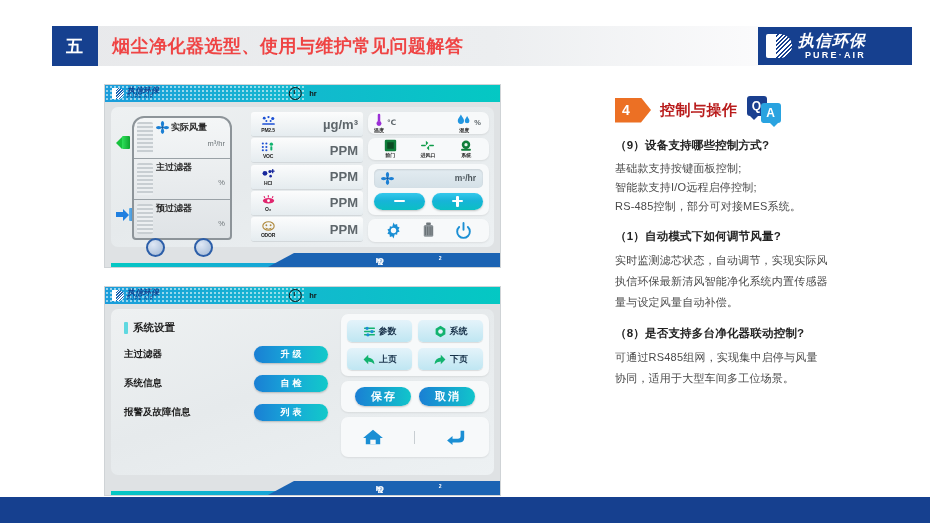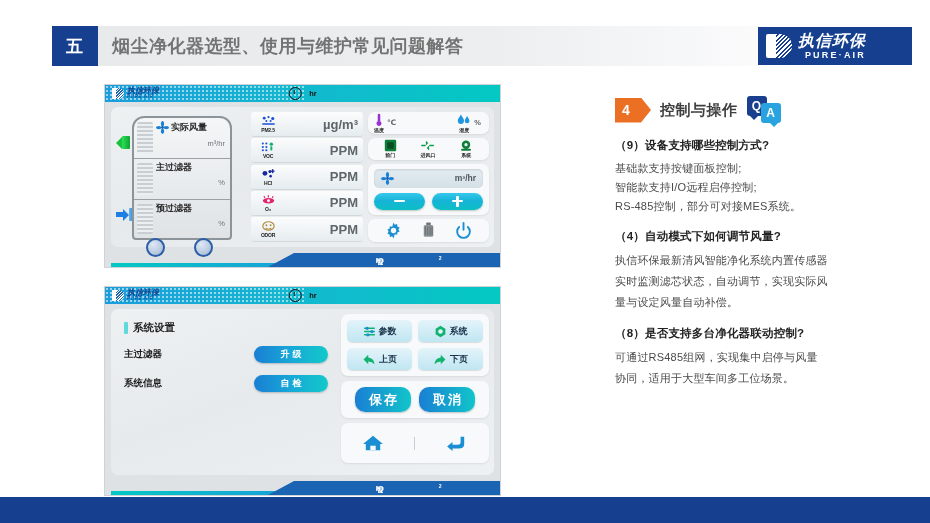--- a/index.html
+++ b/index.html
@@ -11,21 +11,21 @@
   }
 
   
   .header{position:absolute;left:0;top:26px;width:930px;height:40px;}
   .hdr-band{position:absolute;left:52px;top:0;width:712px;height:40px;
     background:linear-gradient(90deg,#e8e9eb 0%,#eceef0 62%,#fbfbfc 100%);}
   .hdr-badge{position:absolute;left:52px;top:0;width:46px;height:40px;
     background:#16408f;color:#fff;font-size:17px;font-weight:bold;
     display:flex;align-items:center;justify-content:center;letter-spacing:1px;}
   .hdr-title{position:absolute;left:112px;top:0;height:40px;display:flex;align-items:center;
-    font-size:18px;font-weight:bold;color:#737373;letter-spacing:.5px;}
+    font-size:18px;font-weight:bold;color:#ef4444;letter-spacing:.5px;}
 
   .logo{position:absolute;right:18px;top:1px;width:154px;height:38px;
     background:#16408f;display:flex;align-items:center;padding-left:6px;box-sizing:border-box;}
   .logo-mark{width:30px;height:28px;position:relative;flex:0 0 auto;margin-right:4px;}
   .logo-mark .d{position:absolute;left:2px;top:2px;width:11px;height:24px;background:#fff;border-radius:2px 0 0 2px;}
   .logo-mark .c{position:absolute;left:12px;top:2px;width:16px;height:24px;
     border-radius:0 12px 12px 0;background:repeating-linear-gradient(-45deg,#fff 0 1.5px,#16408f 1.5px 3px);}
   .logo-txt{display:flex;flex-direction:column;line-height:1;}
   .logo-cn{font-size:16px;font-weight:bold;color:#fff;letter-spacing:1px;font-style:italic;}
   .logo-en{font-size:9px;font-weight:bold;color:#fff;letter-spacing:2.2px;margin-top:2px;text-align:right;}
@@ -138,35 +138,35 @@
     text-indent:3px;}
 
   
   .p2-col{width:148px;flex:0 0 auto;display:flex;flex-direction:column;gap:5px;}
   .gbox{background:#f7f9fa;border-radius:7px;box-shadow:0 1px 2px rgba(0,0,0,.08);padding:6px;}
   .grid2{display:grid;grid-template-columns:1fr 1fr;gap:6px;}
   .gbtn{height:22px;border-radius:5px;background:linear-gradient(180deg,#e4f3fa,#bfe6f2);
     display:flex;align-items:center;justify-content:center;gap:3px;
     font-size:9px;font-weight:bold;color:#18324a;box-shadow:0 1px 1px rgba(0,0,0,.12);}
   .savebox{display:flex;gap:8px;justify-content:center;}
-  .sbtn{width:56px;height:25px;border-radius:10px;color:#fff;font-size:13px;font-weight:bold;letter-spacing:2px;
+  .sbtn{width:56px;height:19px;border-radius:10px;color:#fff;font-size:11px;font-weight:bold;letter-spacing:2px;
     display:flex;align-items:center;justify-content:center;box-shadow:0 1px 2px rgba(0,0,0,.22);text-indent:2px;}
   .sv{background:linear-gradient(90deg,#1a7fd4,#11c5cb);}
   .cl2{background:linear-gradient(90deg,#1a7fd4,#11c5cb);}
   .navbox{height:28px;display:flex;align-items:center;justify-content:space-around;}
   .divider{width:1px;height:13px;background:#c8ced2;}
 
   
   .content{position:absolute;left:615px;top:96px;width:300px;}
   .sec-head{display:flex;align-items:center;gap:9px;margin-bottom:14px;}
   .chev{position:relative;width:36px;height:25px;background:#ec7024;
     display:flex;align-items:center;padding-left:7px;box-sizing:border-box;
     clip-path:polygon(0 0,26px 0,36px 50%,26px 100%,0 100%);}
   .chev span{color:#fff;font-size:14px;font-weight:bold;}
-  .sec-title{font-size:15px;font-weight:bold;color:#404040;letter-spacing:.5px;}
+  .sec-title{font-size:15px;font-weight:bold;color:#b91c1c;letter-spacing:.5px;}
   .qa-ic{position:relative;width:34px;height:28px;}
   .qa-ic .q{position:absolute;left:0;top:0;width:20px;height:20px;background:#1a3f8f;border-radius:3px;
     color:#fff;font-size:12px;font-weight:bold;display:flex;align-items:center;justify-content:center;}
   .qa-ic .q::after{content:"";position:absolute;left:3px;bottom:-4px;border:4px solid transparent;
     border-top-color:#1a3f8f;border-bottom:none;}
   .qa-ic .a{position:absolute;left:14px;top:7px;width:20px;height:20px;background:#29a3e0;border-radius:3px;
     color:#fff;font-size:12px;font-weight:bold;display:flex;align-items:center;justify-content:center;}
   .qa-ic .a::after{content:"";position:absolute;right:3px;bottom:-4px;border:4px solid transparent;
     border-top-color:#29a3e0;border-bottom:none;}
 
@@ -474,20 +474,24 @@
         <div class="bar"></div>
         <div class="t">系统设置</div>
       </div>
       <div class="set-row">
         <div class="lb">主过滤器</div>
         <div class="pill">升级</div>
       </div>
       <div class="set-row">
         <div class="lb">系统信息</div>
         <div class="pill">自检</div>
+      </div>
+      <div class="set-row">
+        <div class="lb">报警及故障信息</div>
+        <div class="pill">列表</div>
       </div>
     </div>
 
     <div class="p2-col">
       <div class="gbox">
         <div class="grid2">
           <div class="gbtn">
             <svg width="13" height="13" viewBox="0 0 16 16">
               <g stroke="#12b36f" stroke-width="1.6" stroke-linecap="round">
                   <line x1="2" y1="4" x2="14" y2="4"></line>
@@ -562,23 +566,23 @@
   </div>
 
   <div class="qblock q1">
     <div class="qq">（9）设备支持哪些控制方式?</div>
     <div class="qa-line">基础款支持按键面板控制;</div>
     <div class="qa-line">智能款支持I/O远程启停控制;</div>
     <div class="qa-line">RS-485控制，部分可对接MES系统。</div>
   </div>
 
   <div class="qblock q2">
-    <div class="qq">（4）自动模式下如何调节风量?</div>
+    <div class="qq">（1）自动模式下如何调节风量?</div>
+    <div class="qa-line">实时监测滤芯状态，自动调节，实现实际风</div>
     <div class="qa-line">执信环保最新清风智能净化系统内置传感器</div>
-    <div class="qa-line">实时监测滤芯状态，自动调节，实现实际风</div>
     <div class="qa-line">量与设定风量自动补偿。</div>
   </div>
 
   <div class="qblock q3">
     <div class="qq">（8）是否支持多台净化器联动控制?</div>
     <div class="qa-line">可通过RS485组网，实现集中启停与风量</div>
     <div class="qa-line">协同，适用于大型车间多工位场景。</div>
   </div>
 </div>
 

